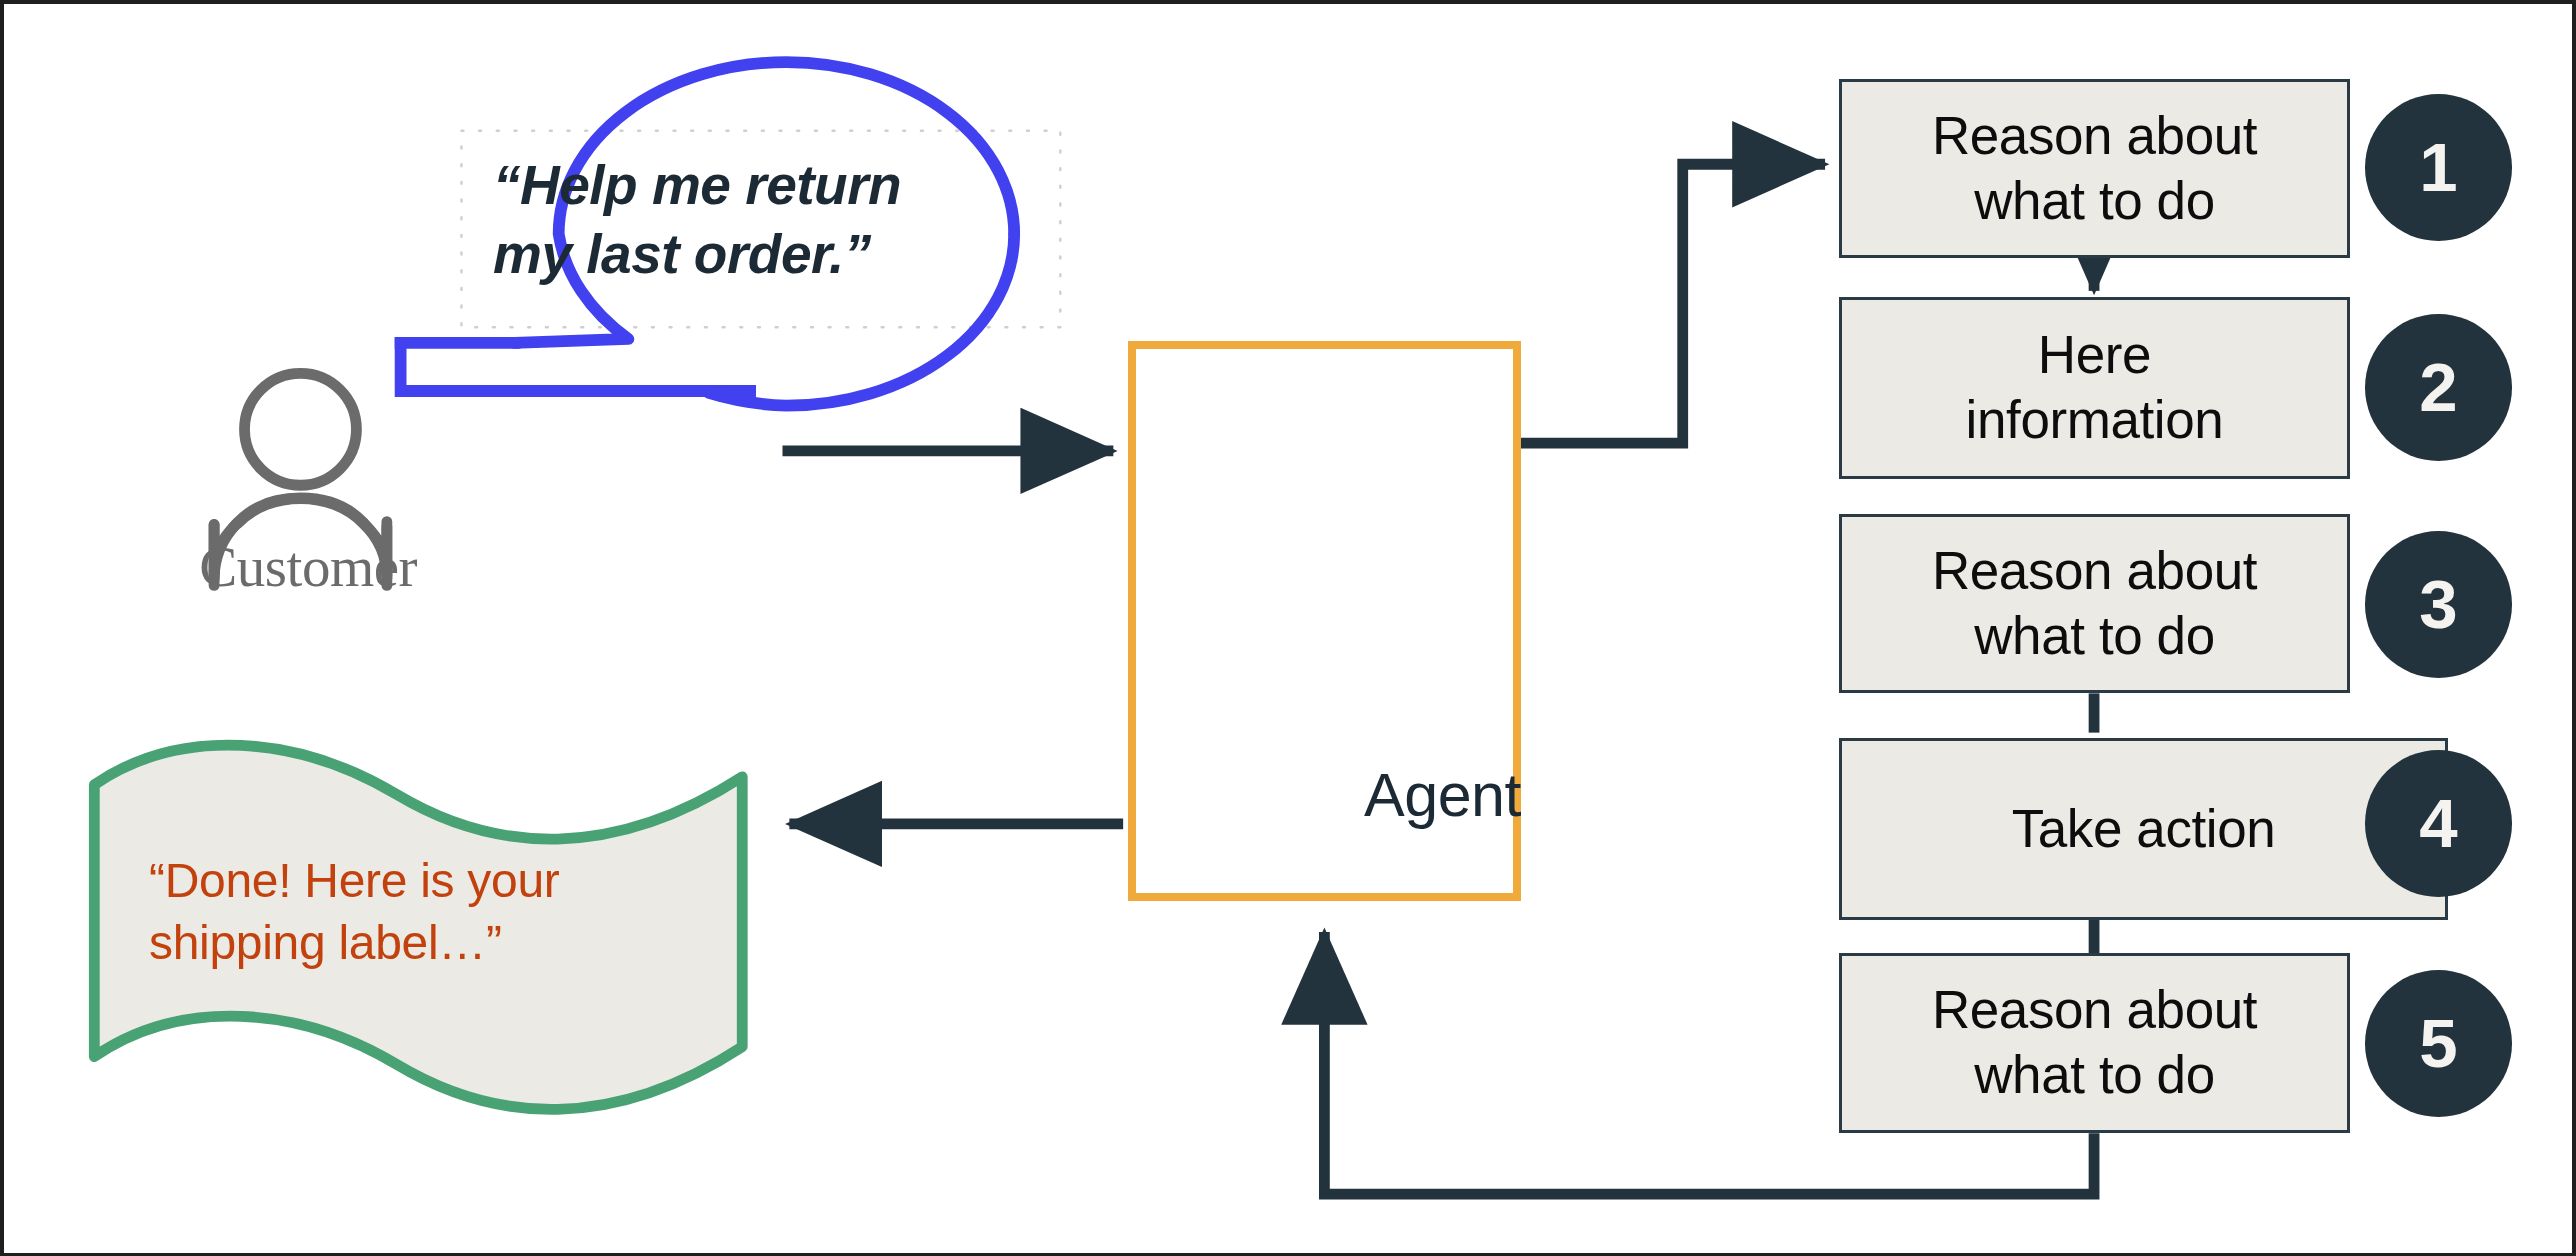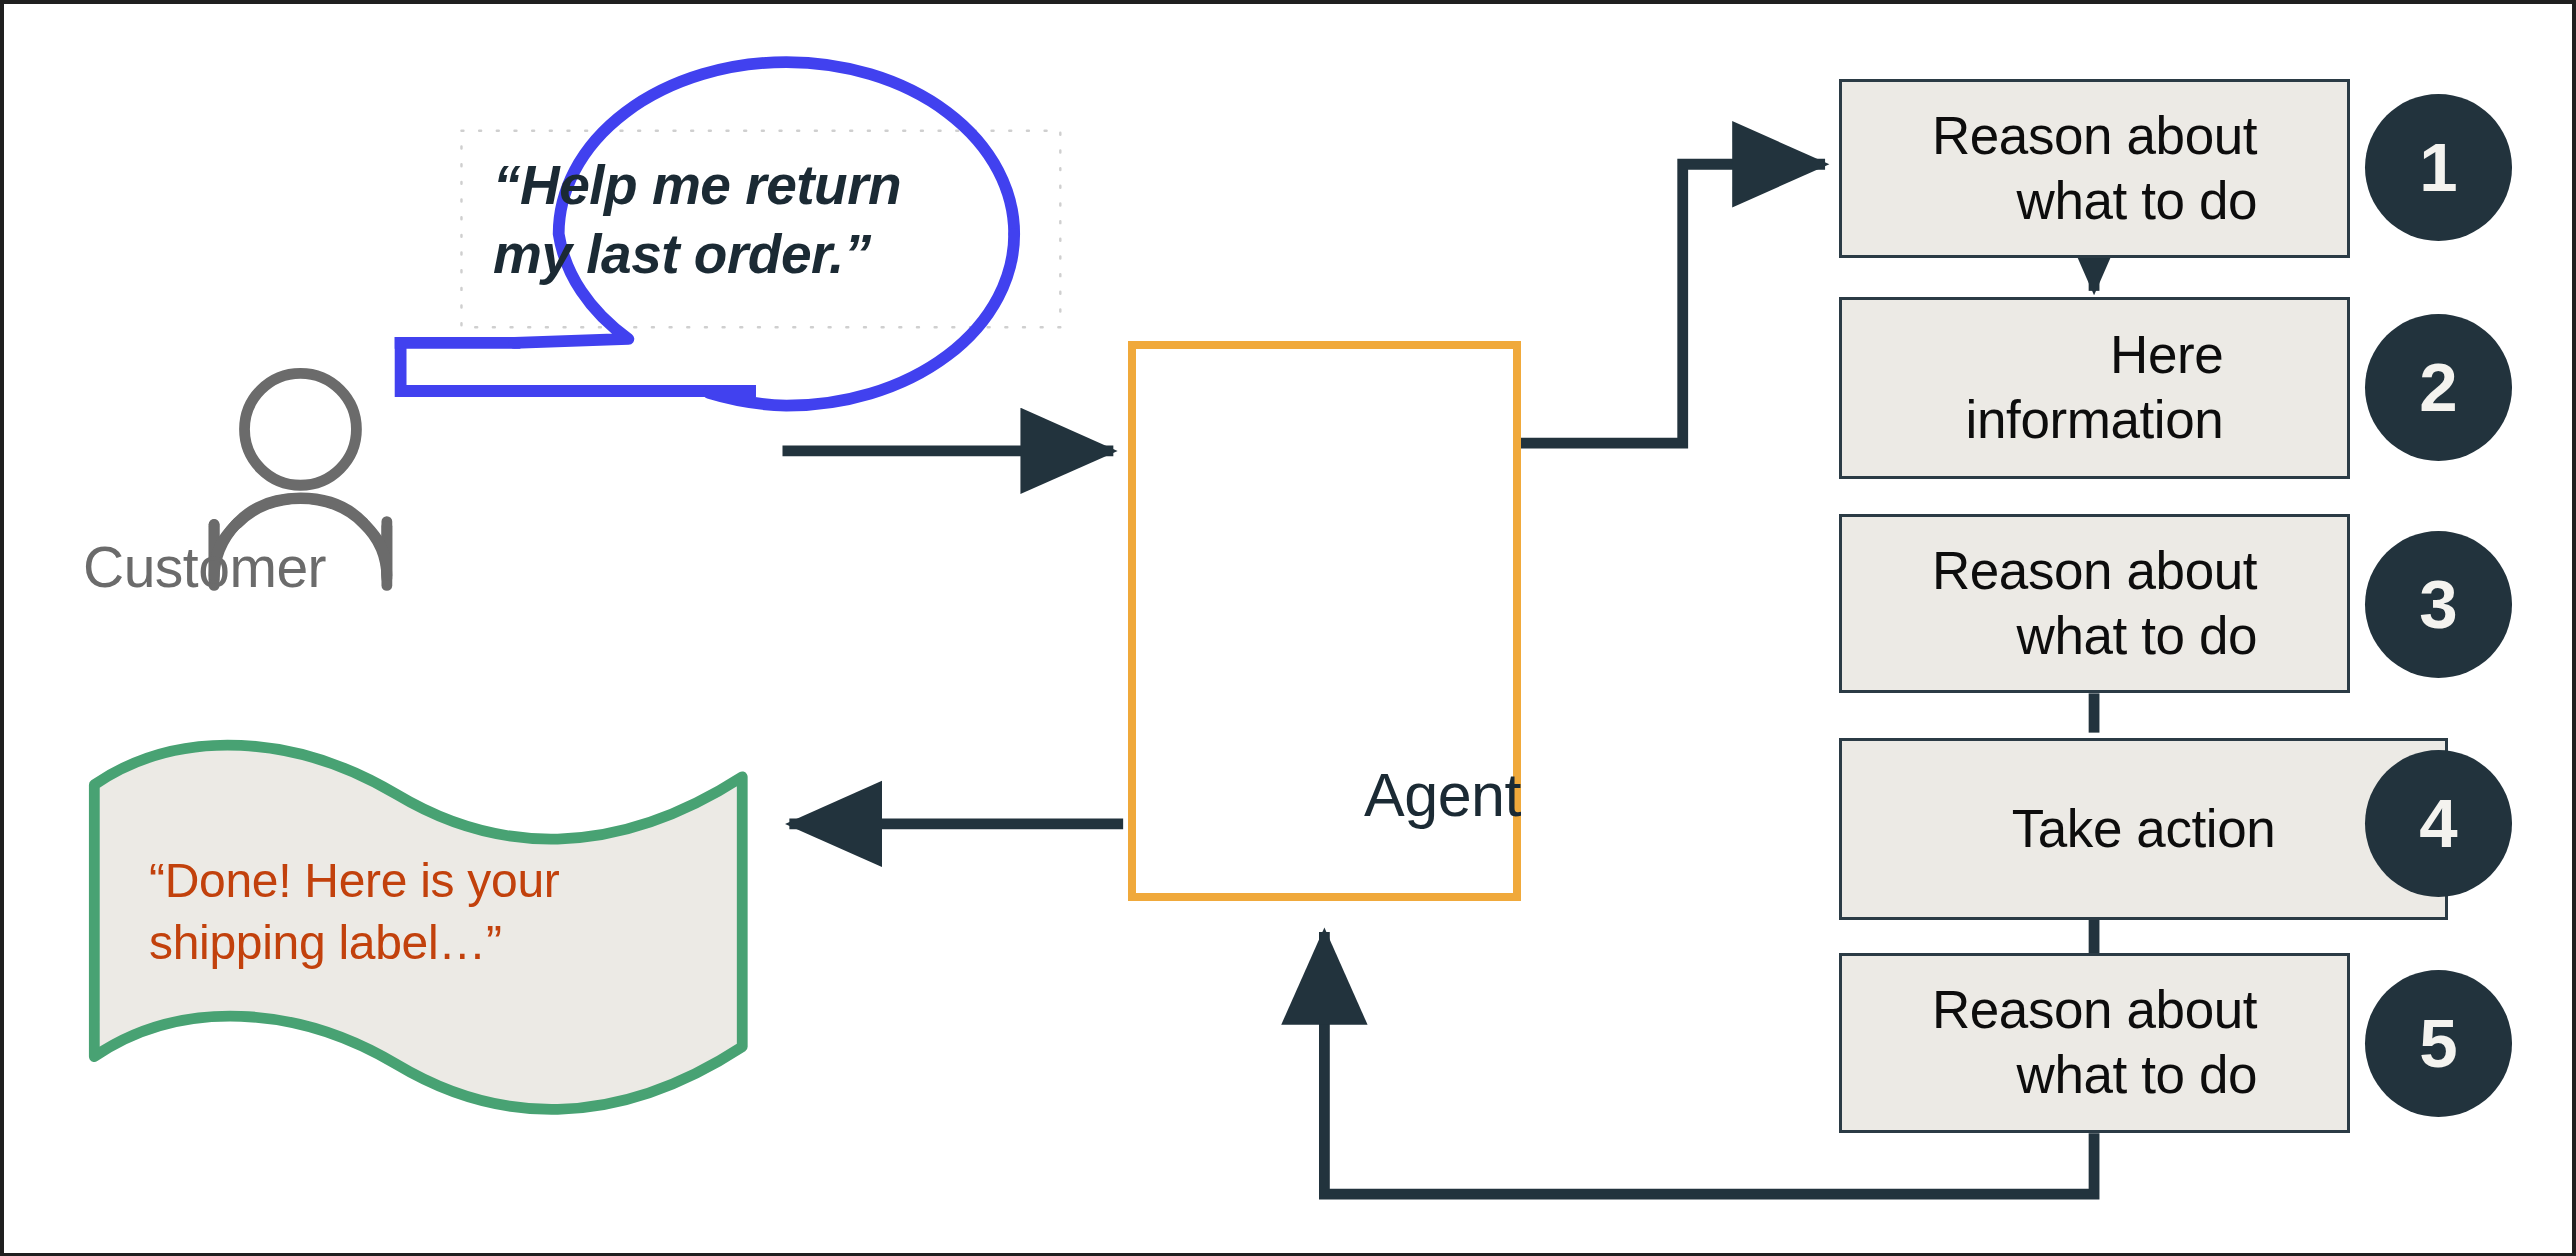--- a/index.html
+++ b/index.html
@@ -54,24 +54,25 @@
     font-weight: 500;
     line-height: 1.3;
     color: #c2410c;
     letter-spacing: -0.3px;
   }
   .customer-label {
     position: absolute;
     left: 79px;
     top: 530px;
     width: 334px;
-    text-align: left;
+    text-align: right;
     font-size: 57px;
     color: #6b6b6b;
     letter-spacing: -0.5px;
+    font-family: Liberation Serif, serif;
   }
   .agent-label {
     position: absolute;
     left: 1124px;
     top: 756px;
     width: 393px;
     text-align: right;
     font-size: 61px;
     color: #1b2a34;
     letter-spacing: -0.5px;
@@ -79,21 +80,21 @@
 
   
   .step-box {
     position: absolute;
     background: #eceae5;
     border: 3.9px solid #2b3b45;
     box-sizing: border-box;
     display: flex;
     align-items: center;
     justify-content: center;
-    text-align: right;
+    text-align: center;
     color: #0d0d0d;
     font-size: 53px;
     line-height: 1.22;
     letter-spacing: -0.4px;
     padding: 0 13.7px;
   }
   .step-badge {
     position: absolute;
     width: 147px;
     height: 147px;

